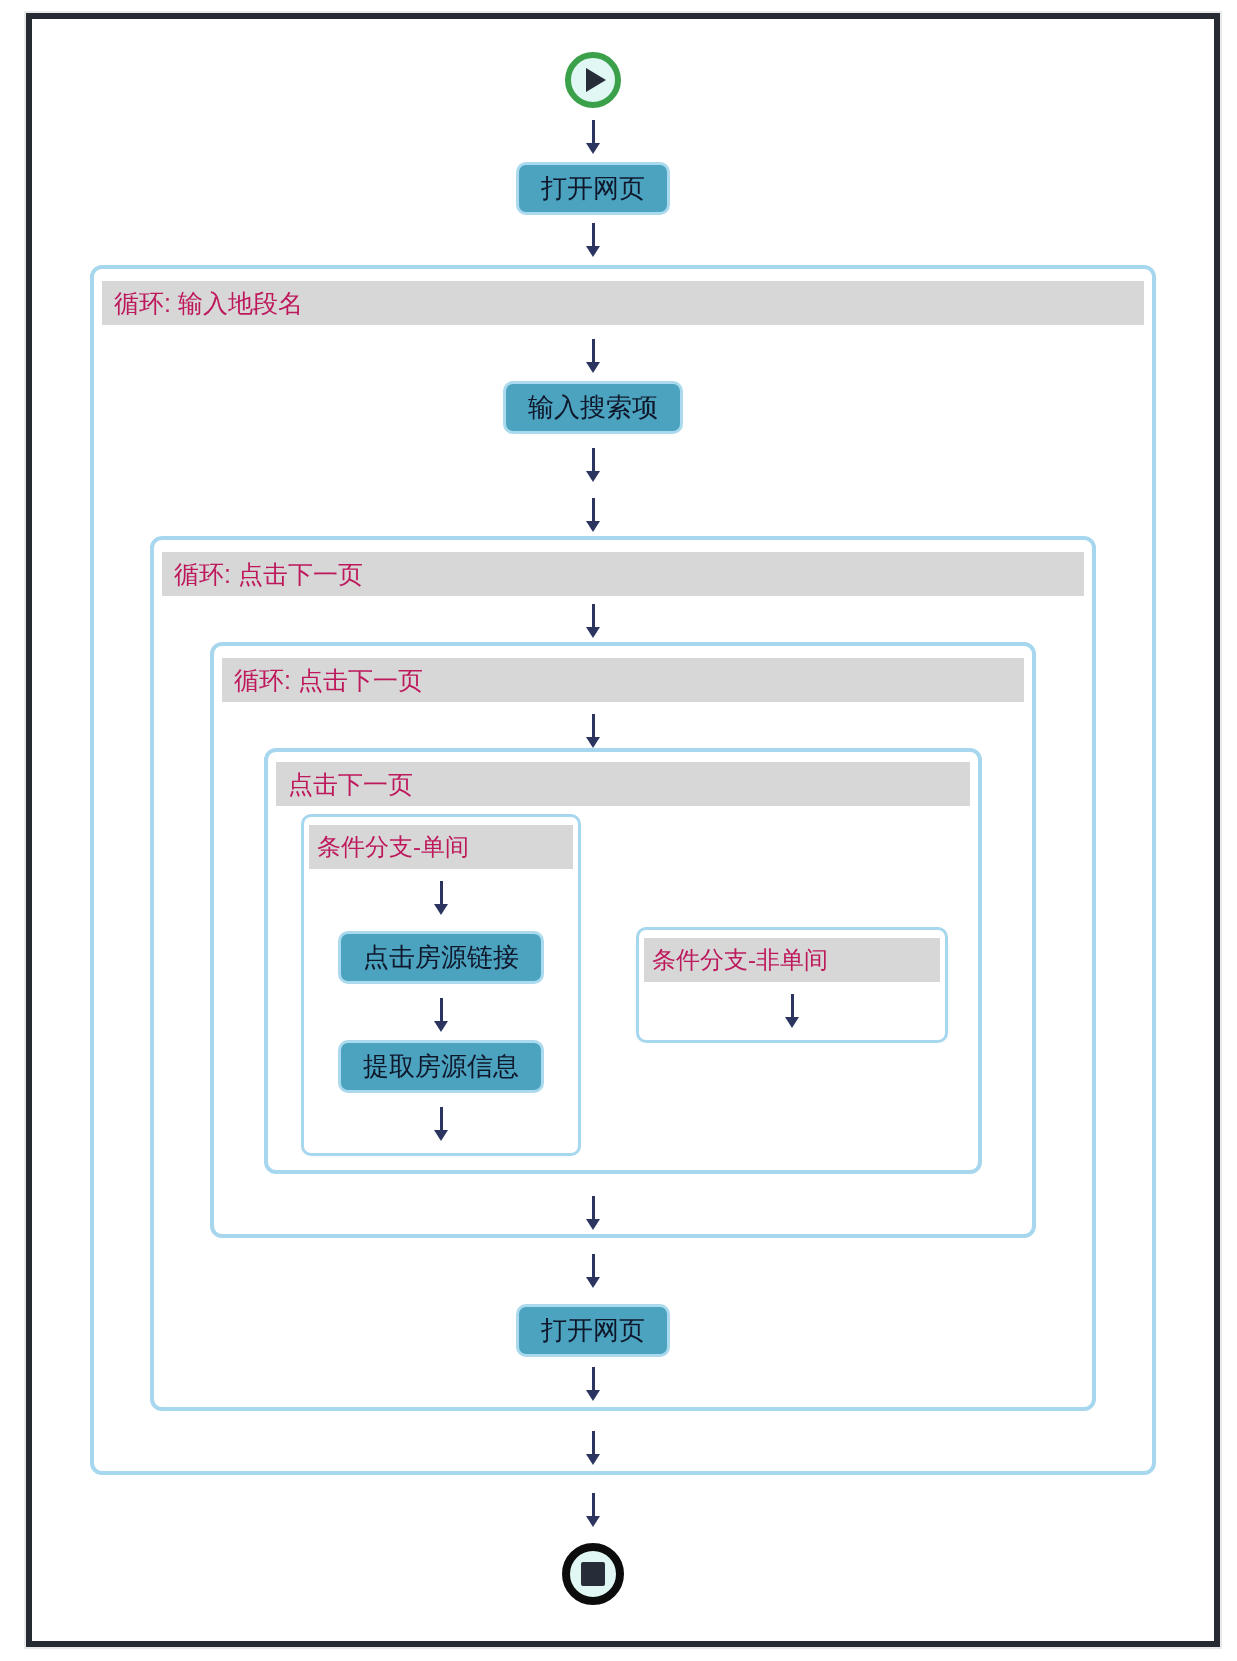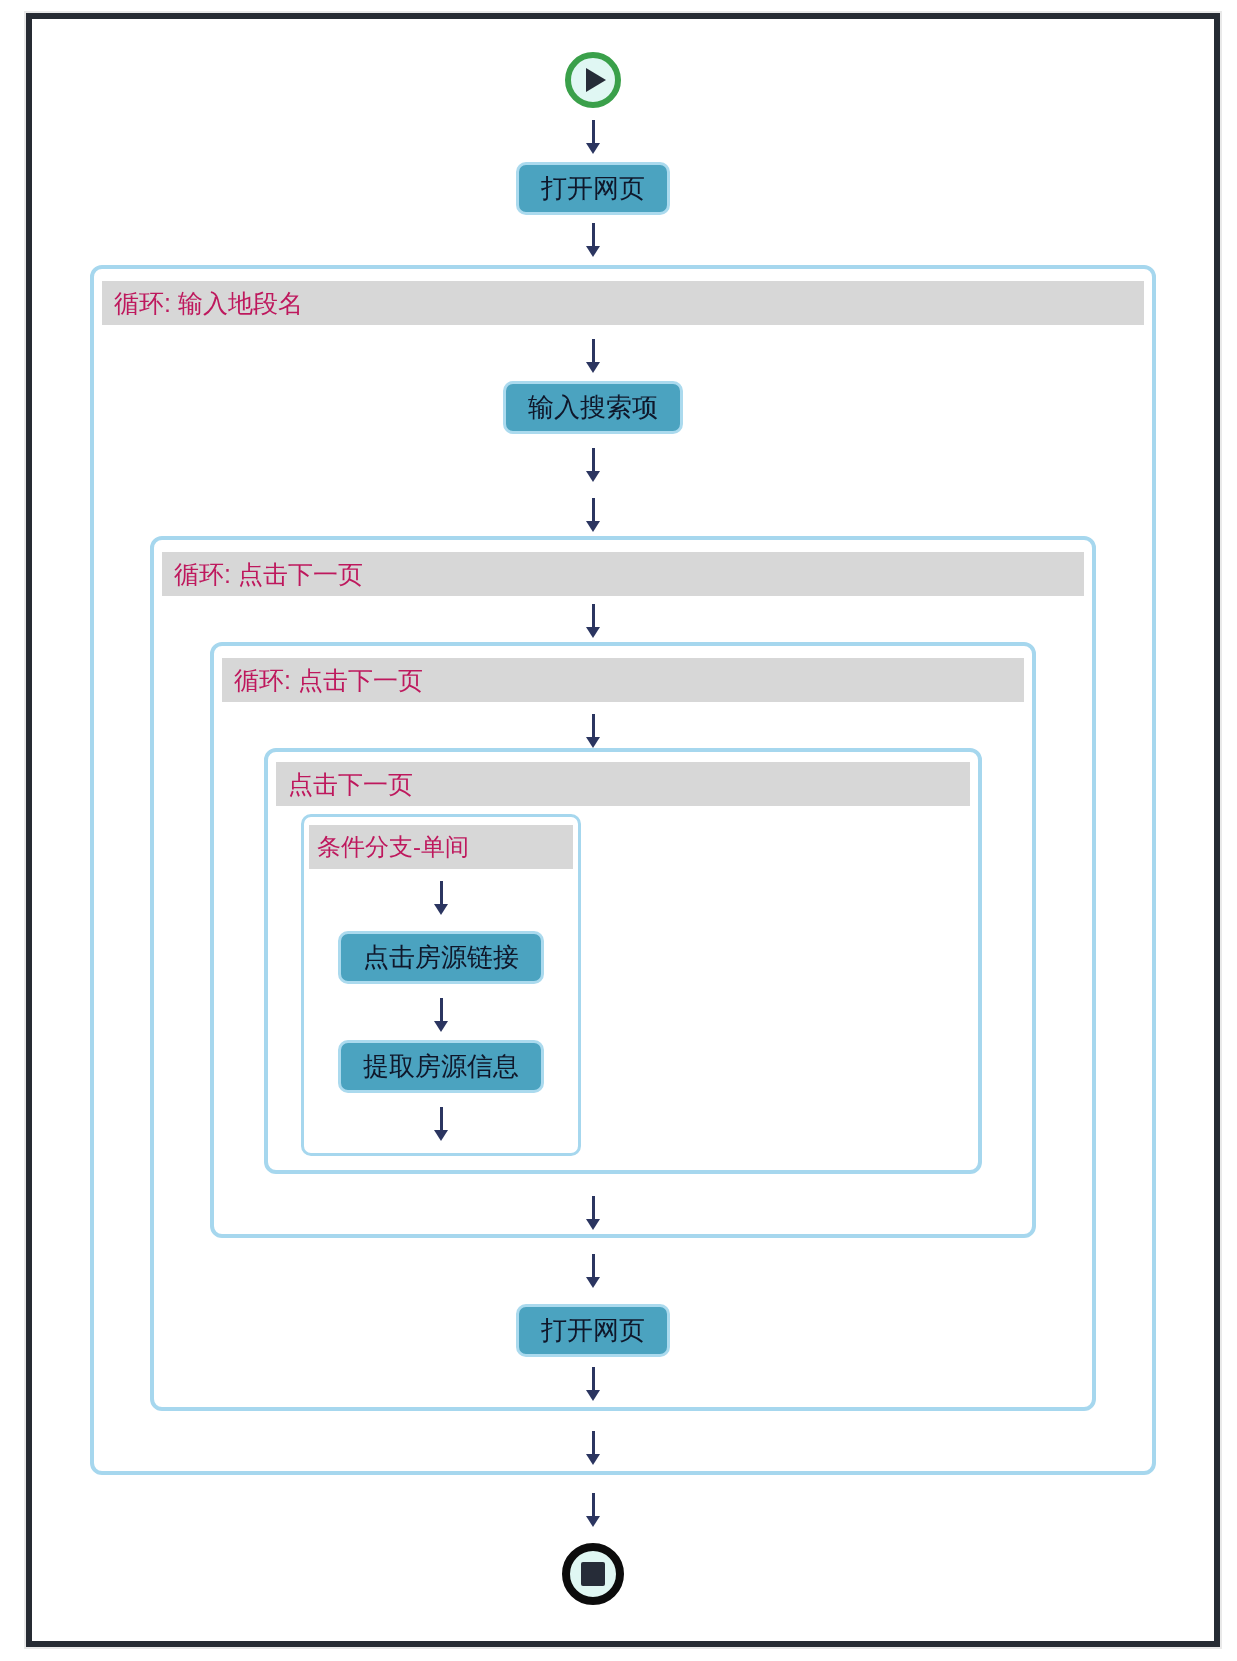--- a/index.html
+++ b/index.html
@@ -168,20 +168,28 @@
                     </div>
 
                   <div class="btn mt8">提取房源信息</div>
 
                   <div class="arrow mt14">
                       <div class="shaft"></div>
                       <div class="head"></div>
                     </div>
                 </div>
 
+                <div class="branch branch-right">
+                  <div class="hdr">条件分支-非单间</div>
+
+                  <div class="arrow mt12">
+                      <div class="shaft"></div>
+                      <div class="head"></div>
+                    </div>
+                </div>
 
               </div>
             </div>
 
             <div class="arrow shift mt22">
                 <div class="shaft"></div>
                 <div class="head"></div>
               </div>
           </div>
 

